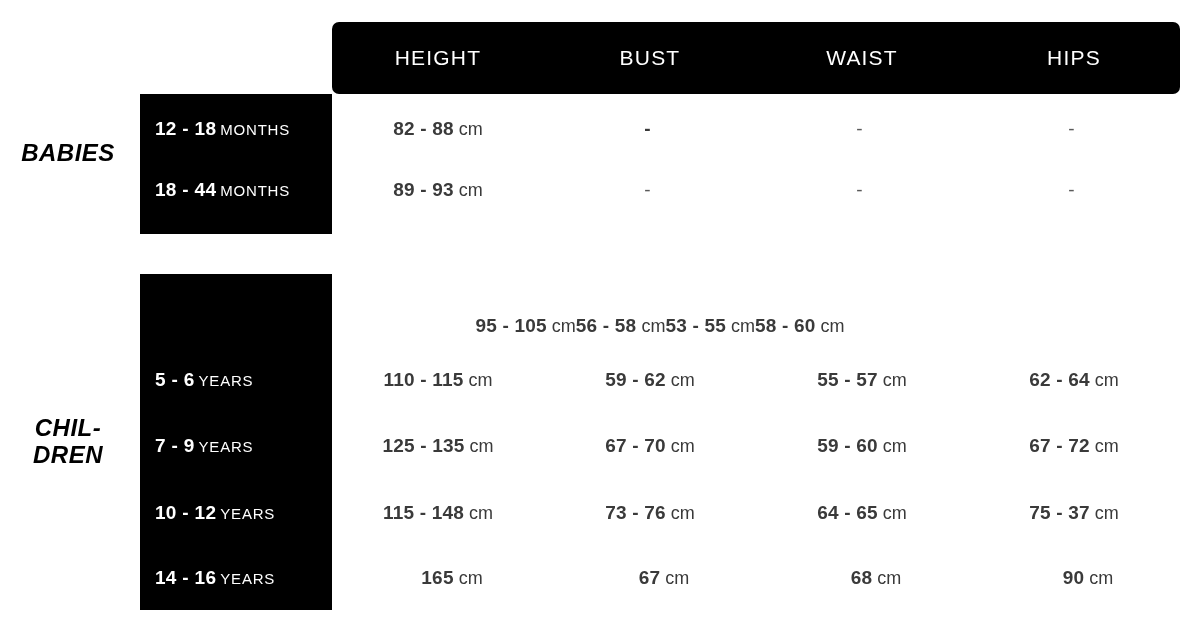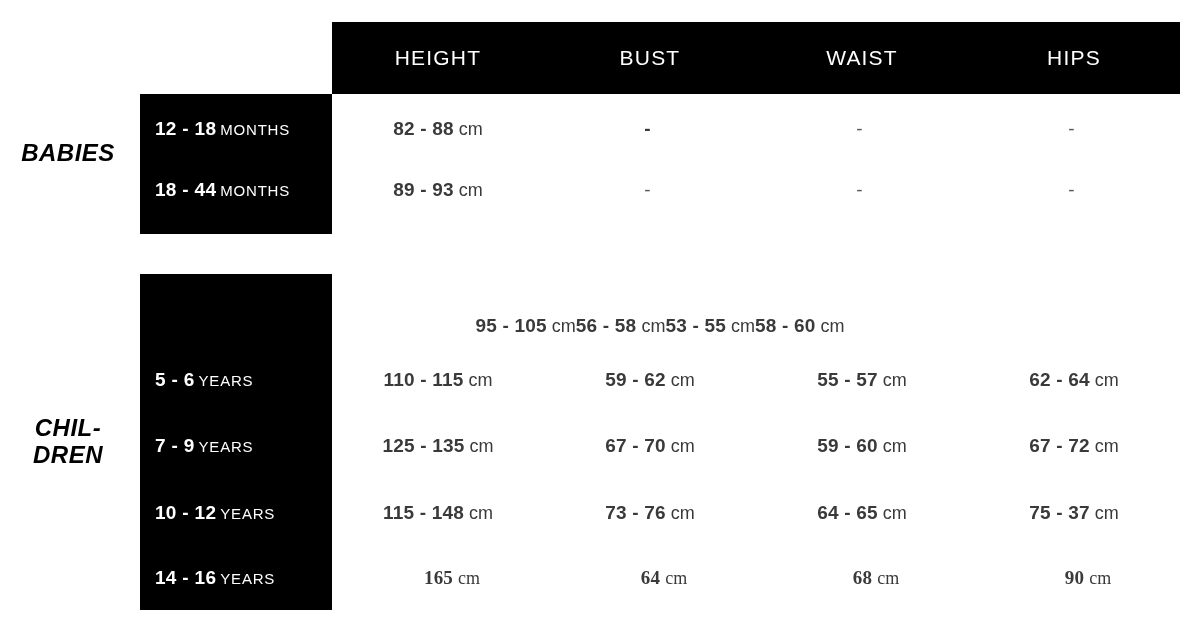--- a/index.html
+++ b/index.html
@@ -25,20 +25,21 @@
   
   .header-bar {
     position: absolute;
     left: 332px;
     top: 22px;
     width: 848px;
     height: 72px;
     background: #000000;
     display: flex;
     align-items: center;
+    border-radius: 7px;
   }
   .header-cell {
     flex: 1 1 0;
     text-align: center;
     color: #ffffff;
     font-size: 21px;
     letter-spacing: 1.2px;
     font-weight: 400;
   }
 
@@ -119,21 +120,21 @@
   .cell.dash .val {
     font-weight: bold;
     color: #3a3a3a;
   }
   .cell.dash.light .val {
     font-weight: 400;
     color: #5a5a5a;
   }
 
   
-  .cell.single { padding-left: 28px; font-family: Liberation Serif, serif; }
+  .cell.single { padding-left: 28px; }
 </style>
 </head>
 <body>
 
 <div class="sheet">
 
   <div class="header-bar">
     <div class="header-cell">HEIGHT</div>
     <div class="header-cell">BUST</div>
     <div class="header-cell">WAIST</div>
@@ -271,21 +272,21 @@
 
   <div class="row" style="top:543px;">
     <div class="age">
       <span class="num">14 - 16</span><span class="unit">YEARS</span>
     </div>
     <div class="cells">
       <div class="cell single">
         <span class="val">165</span><span class="uom">cm</span>
       </div>
       <div class="cell single">
-        <span class="val">64</span><span class="uom">cm</span>
+        <span class="val">67</span><span class="uom">cm</span>
       </div>
       <div class="cell single">
         <span class="val">68</span><span class="uom">cm</span>
       </div>
       <div class="cell single">
         <span class="val">90</span><span class="uom">cm</span>
       </div>
     </div>
   </div>
 

